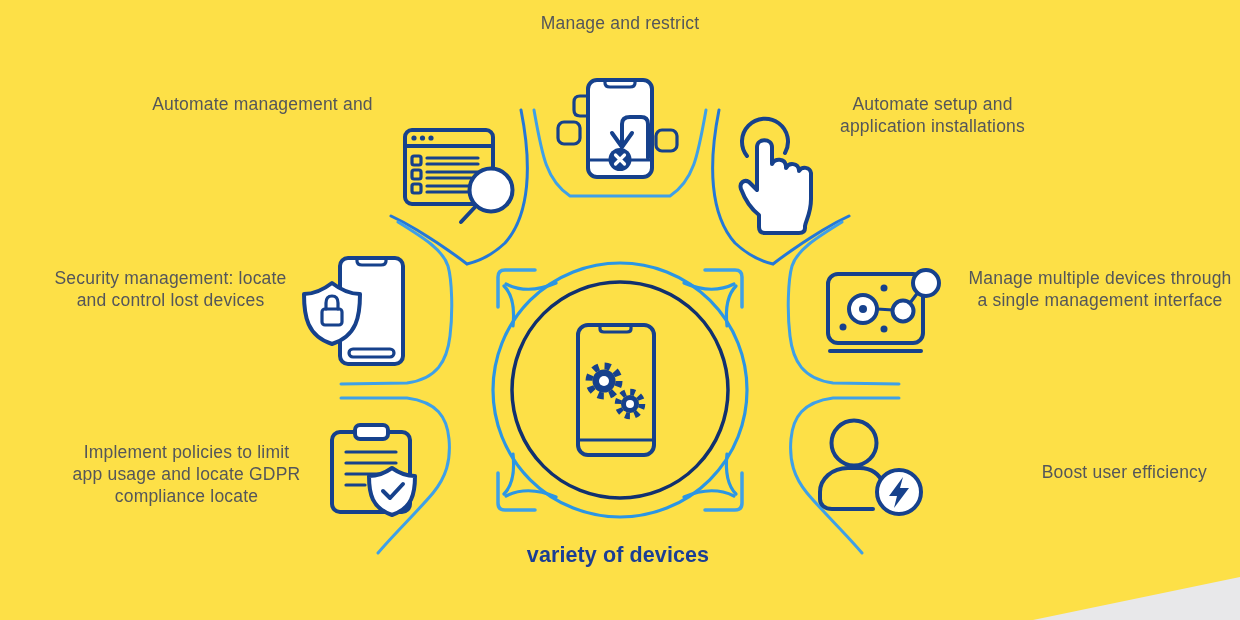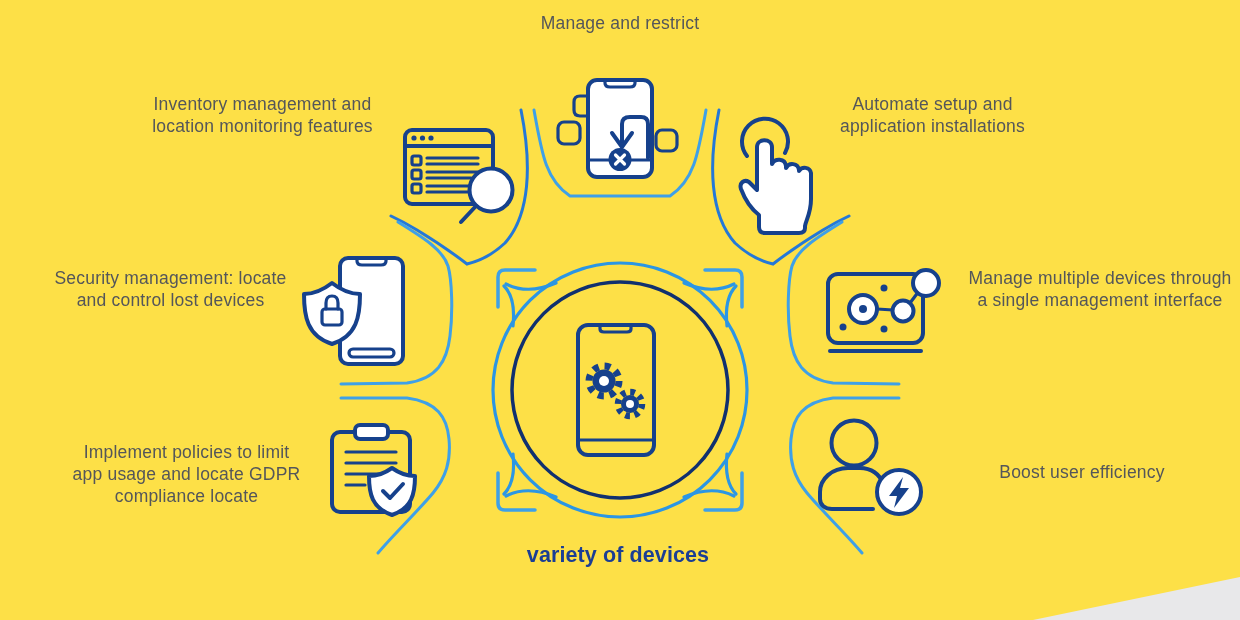--- a/index.html
+++ b/index.html
@@ -1,21 +1,21 @@
 <!DOCTYPE html>
 <html style="--navy: #16418c; --navy-dark: #10306f; --caption-navy: #1b3e94; --line-light: #3ea0e8; --line-dark: #2478d8; --ring-blue: #2b96e4; --text-gray: #54565a; --corner-gray: #e8e8ea;"><head>
 <meta charset="utf-8">
 <style>
   html,body{margin:0;padding:0;background:#ffffff;}
   #stage{position:relative;width:1240px;height:620px;background:#fde047;overflow:hidden;
          font-family:Liberation Sans, sans-serif;}
   #art{position:absolute;left:0;top:0;}
   .label{position:absolute;color:var(--text-gray);font-size:17.5px;line-height:22px;
          text-align:center;letter-spacing:.2px;}
-  .label.left-align{text-align:center;}
+  .label.left-align{text-align:right;}
   .caption{position:absolute;color:var(--caption-navy);font-weight:bold;font-size:21.5px;
            line-height:25px;text-align:center;letter-spacing:.1px;}
   
   .ic  {stroke:var(--navy);fill:none;stroke-width:4;stroke-linecap:round;stroke-linejoin:round;}
   .ic-thin{stroke:var(--navy);fill:none;stroke-width:3.2;stroke-linecap:round;stroke-linejoin:round;}
   .icf {fill:var(--navy);stroke:none;}
   .icw {fill:#ffffff;stroke:var(--navy);stroke-width:4;stroke-linecap:round;stroke-linejoin:round;}
   .wall-l{stroke:var(--line-light);fill:none;stroke-width:3;stroke-linecap:round;}
   .wall-d{stroke:var(--line-dark);fill:none;stroke-width:3;stroke-linecap:round;}
   .ring{stroke:var(--ring-blue);fill:none;stroke-width:3.2;stroke-linecap:round;}
@@ -164,22 +164,21 @@
         <path class="icf" d="M 903 477 L 889 496 L 897 496 L 894 508 L 909 488 L 900 488 Z"></path>
       </g>
     </g>
   </svg>
 
   <div class="label" style="left:440px;top:12px;width:360px;">
     <div>Manage and restrict</div>
   </div>
 
   <div class="label" style="left:100px;top:93px;width:325px;">
-    <div>Inventory management and</div>
-    <div>location monitoring features</div>
+    <div>Automate management and</div>
   </div>
 
   <div class="label" style="left:8px;top:267px;width:325px;">
     <div>Security management: locate</div>
     <div>and control lost devices</div>
   </div>
 
   <div class="label" style="left:24px;top:441px;width:325px;">
     <div>Implement policies to limit</div>
     <div>app usage and locate GDPR</div>

